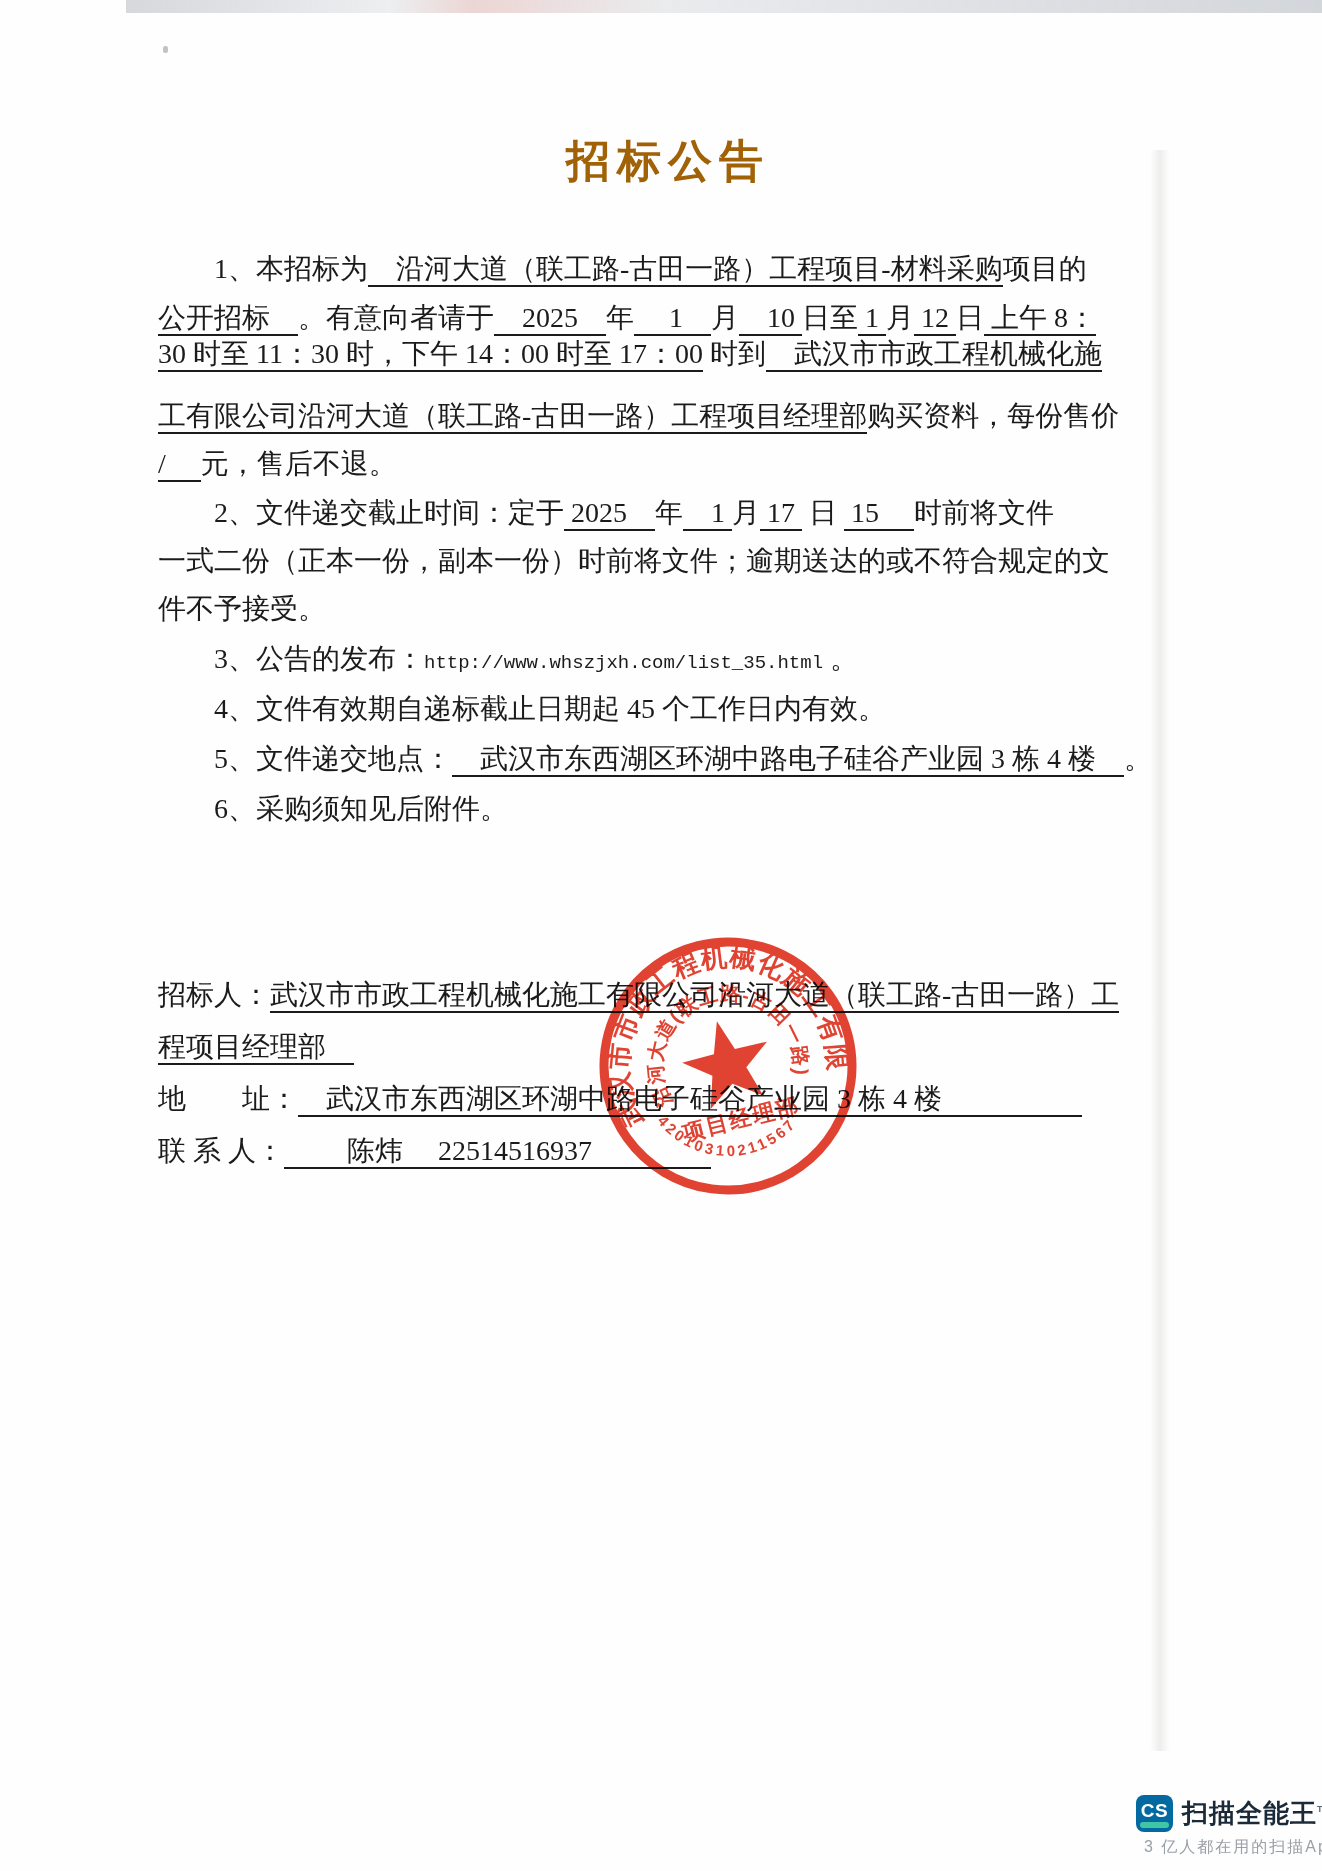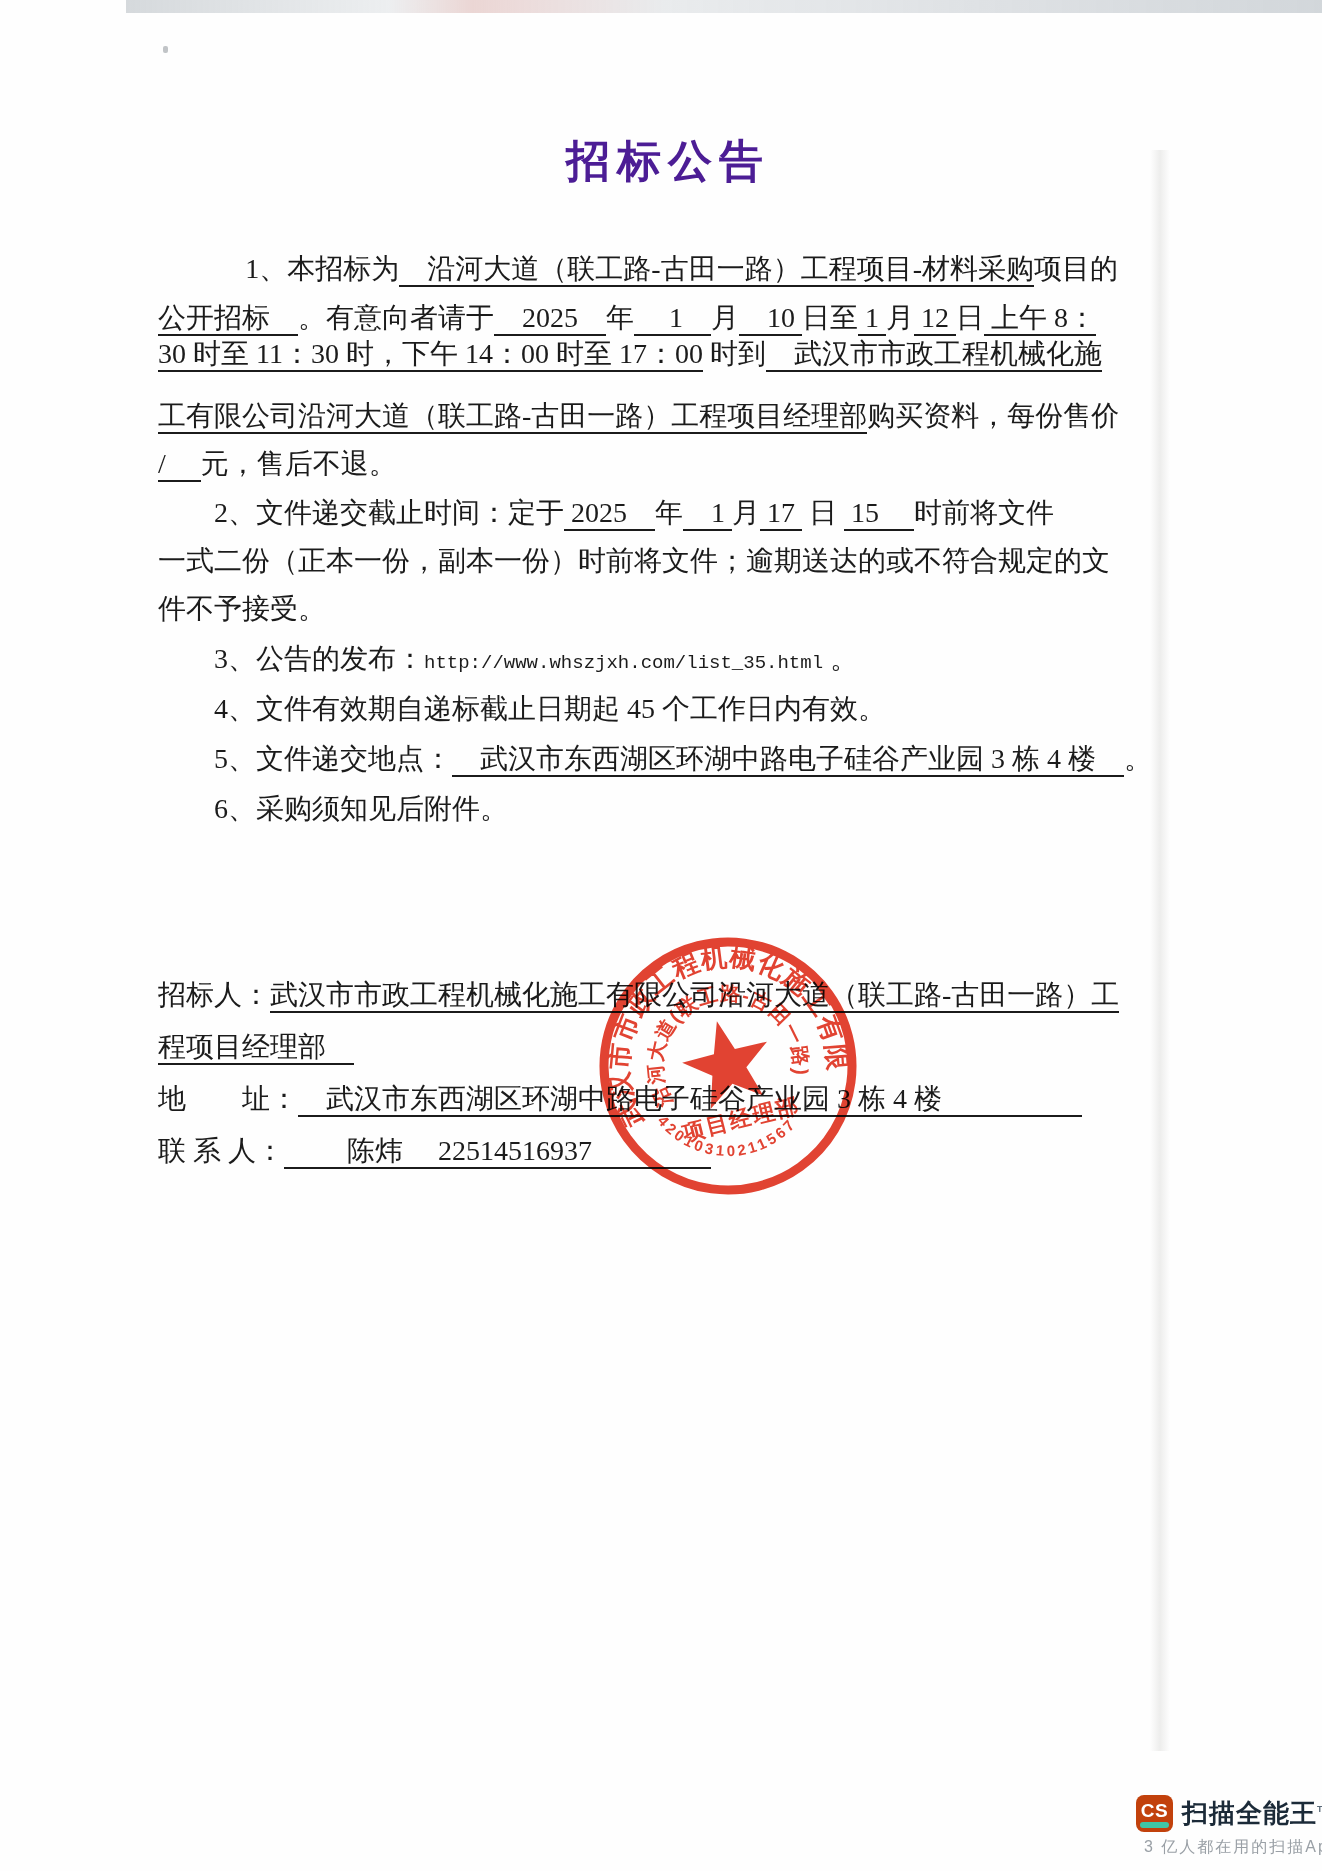--- a/index.html
+++ b/index.html
@@ -22,40 +22,40 @@
     filter:blur(.4px);
   }
   .speck{position:absolute;left:163px;top:46px;width:5px;height:7px;background:rgba(120,126,132,.45);border-radius:2px;}
   .edge-shadow{
     position:absolute;top:150px;bottom:120px;left:1150px;width:20px;
     background:linear-gradient(90deg,rgba(125,125,118,0),rgba(125,125,118,.13),rgba(125,125,118,0));
   }
   
   .doc-title{
     position:absolute;top:132px;left:0;width:1322px;text-align:center;
-    font-size:44px;font-weight:700;letter-spacing:7px;color:#4c1d95;padding-left:14px;box-sizing:border-box;
+    font-size:44px;font-weight:700;letter-spacing:7px;color:#a16207;padding-left:14px;box-sizing:border-box;
   }
   .doc-line{
     position:absolute;left:158px;width:960px;font-size:28px;line-height:37px;
     color:#1b1b1b;white-space:pre;
   }
   .doc-line span{white-space:pre;}
   .u{border-bottom:2px solid #1b1b1b;padding-bottom:1px;}
   .mono{font-family:"Liberation Mono", monospace;font-size:19px;letter-spacing:0;}
   
   .seal{
     position:absolute;left:588px;top:926px;width:280px;height:280px;
     mix-blend-mode:multiply;opacity:.93;
   }
   .seal text{font-family:"Liberation Sans", sans-serif;font-weight:700;}
   
   .wm{position:absolute;left:1136px;top:1793px;width:180px;height:64px;}
   .wm-logo{
     position:absolute;left:0;top:2px;width:37px;height:37px;border-radius:8px;
-    background:#c2410c;display:flex;align-items:center;justify-content:center;
+    background:#0369a1;display:flex;align-items:center;justify-content:center;
   }
   .wm-logo .cs{
     color:#ffffff;font-family:"Liberation Sans", sans-serif;font-weight:700;font-size:19px;letter-spacing:.5px;
     margin-top:-5px;
   }
   .wm-logo .swoosh{
     position:absolute;left:4px;right:4px;bottom:4px;height:6px;border-radius:3px;background:#3fc6a5;
   }
   .wm-name{
     position:absolute;left:46px;top:3px;font-family:"Liberation Sans", sans-serif;
@@ -72,21 +72,21 @@
 
 <div class="page">
 
   <div class="top-artifact"></div>
   <div class="speck"></div>
   <div class="edge-shadow"></div>
 
   <div class="doc-title">招标公告</div>
 
   <div>
-      <div class="doc-line" style="top: 250px; text-align: right;"><span>　　1、本招标为</span><span class="u">　沿河大道（联工路-古田一路）工程项目-材料采购</span><span>项目的</span></div>
+      <div class="doc-line" style="top: 250px;"><span>　　1、本招标为</span><span class="u">　沿河大道（联工路-古田一路）工程项目-材料采购</span><span>项目的</span></div>
       <div class="doc-line" style="top: 299px;"><span class="u">公开招标　</span><span>。有意向者请于</span><span class="u">　2025　</span><span>年</span><span class="u">　 1　</span><span>月</span><span class="u">　10 </span><span>日至</span><span class="u"> 1 </span><span>月</span><span class="u"> 12 </span><span>日</span><span class="u"> 上午 8：</span></div>
       <div class="doc-line" style="top: 335px;"><span class="u">30 时至 11：30 时，下午 14：00 时至 17：00</span><span> 时到</span><span class="u">　武汉市市政工程机械化施</span></div>
       <div class="doc-line" style="top: 397px;"><span class="u">工有限公司沿河大道（联工路-古田一路）工程项目经理部</span><span>购买资料，每份售价</span></div>
       <div class="doc-line" style="top: 445px;"><span class="u">/　 </span><span>元，售后不退。</span></div>
       <div class="doc-line" style="top: 494px;"><span>　　2、文件递交截止时间：定于</span><span class="u"> 2025　</span><span>年</span><span class="u">　1 </span><span>月</span><span class="u"> 17 </span><span> 日 </span><span class="u"> 15　 </span><span>时前将文件</span></div>
       <div class="doc-line" style="top: 542px;"><span>一式二份（正本一份，副本一份）时前将文件；逾期送达的或不符合规定的文</span></div>
       <div class="doc-line" style="top: 590px;"><span>件不予接受。</span></div>
       <div class="doc-line" style="top: 640px;"><span>　　3、公告的发布：</span><span class="mono">http://www.whszjxh.com/list_35.html</span><span> 。</span></div>
       <div class="doc-line" style="top: 690px;"><span>　　4、文件有效期自递标截止日期起 45 个工作日内有效。</span></div>
       <div class="doc-line" style="top: 740px;"><span>　　5、文件递交地点：</span><span class="u">　武汉市东西湖区环湖中路电子硅谷产业园 3 栋 4 楼　</span><span>。</span></div>

